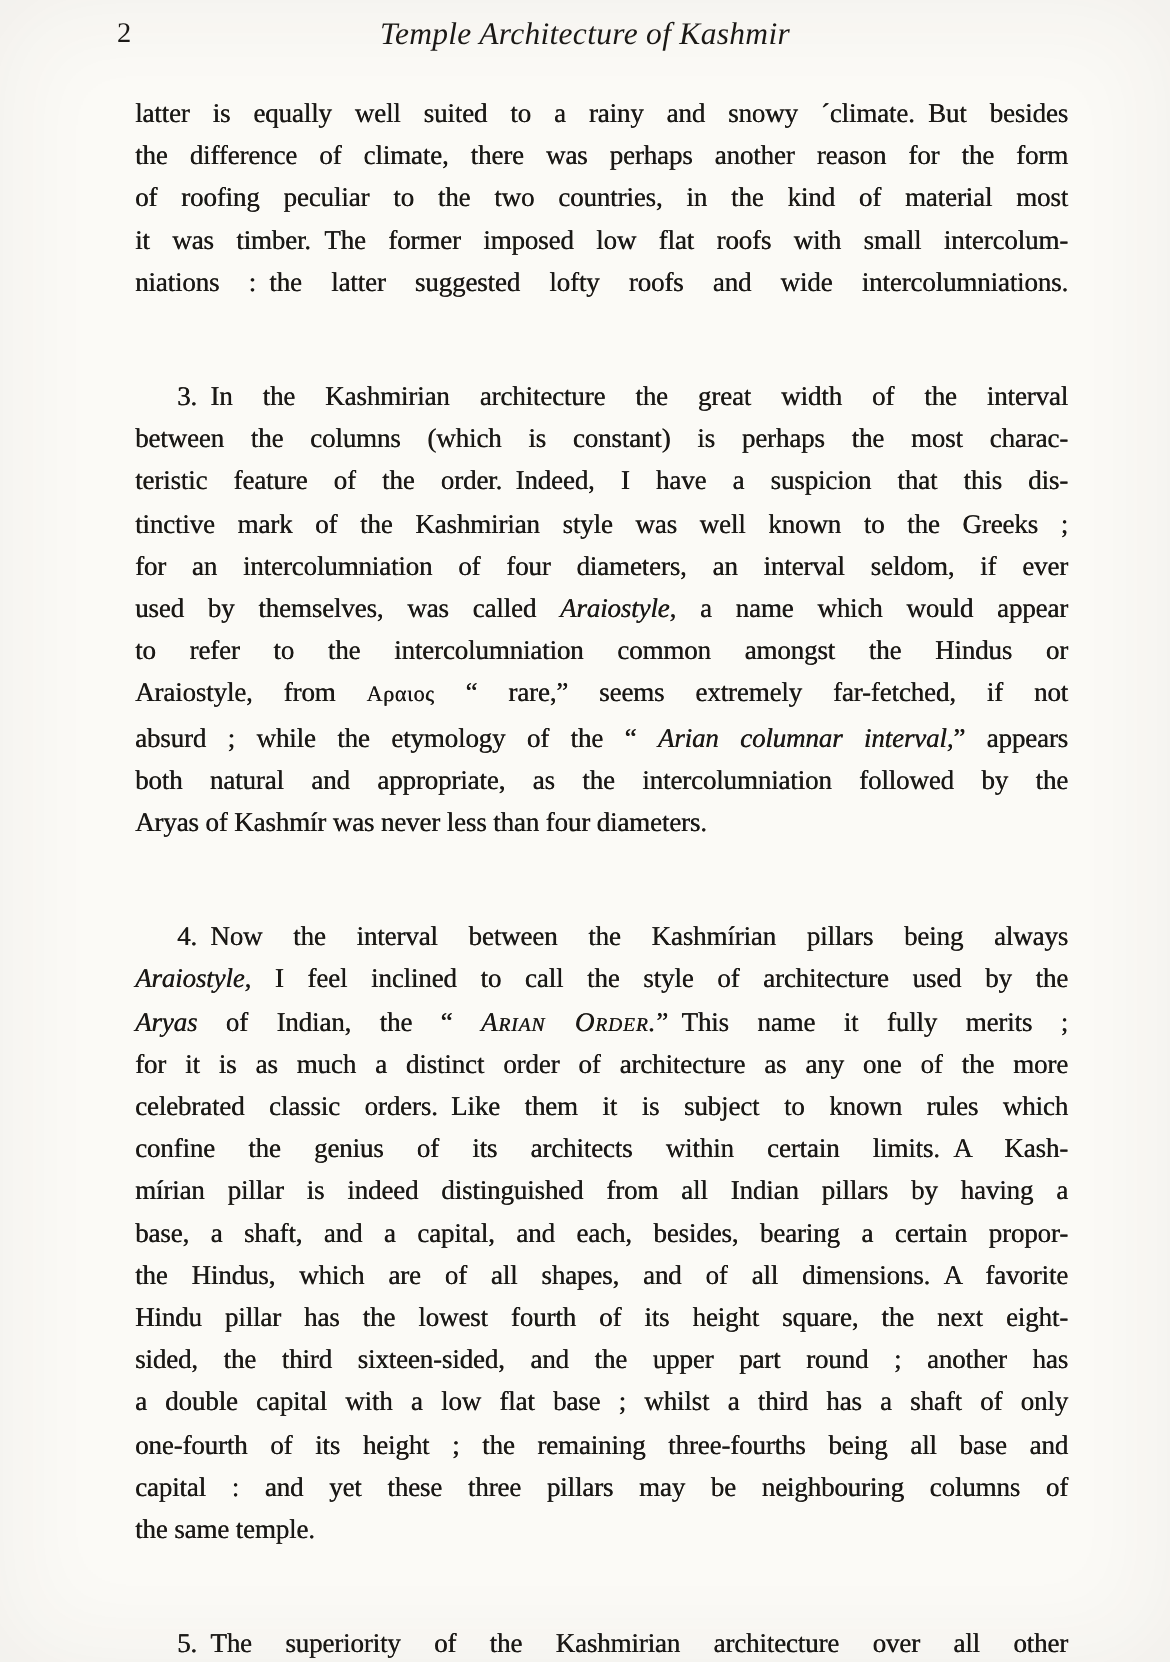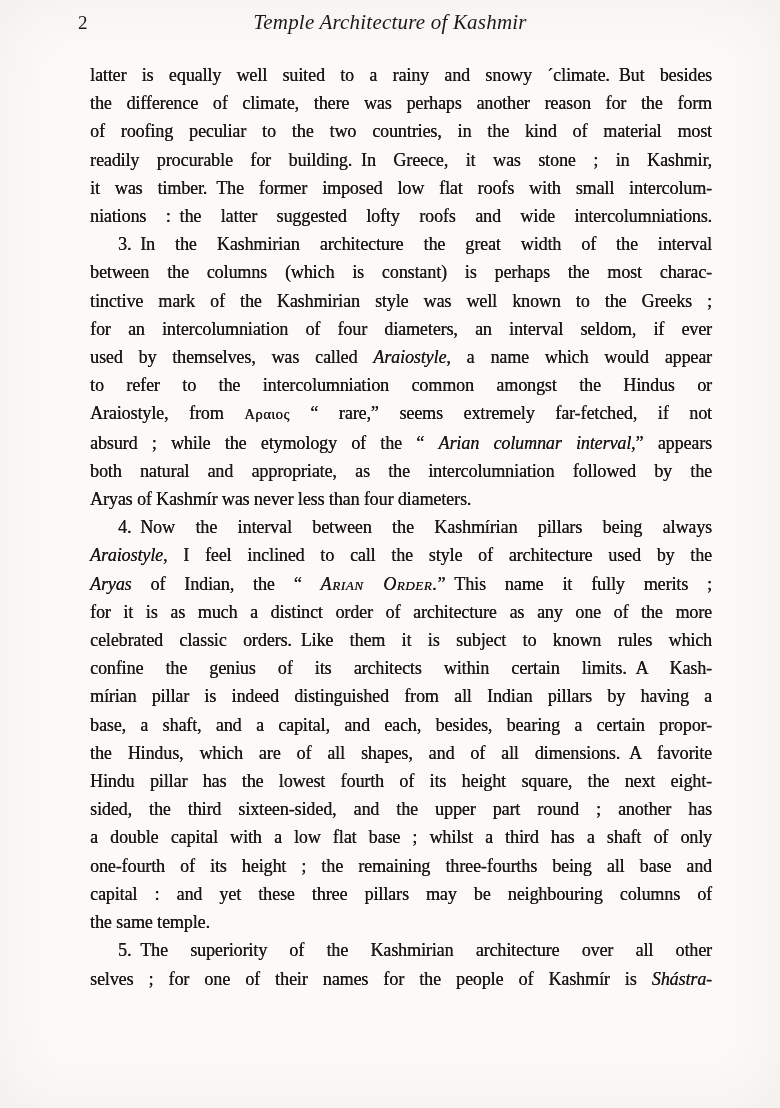--- a/index.html
+++ b/index.html
@@ -50,45 +50,45 @@
   }
   .line {
     font-size: 18px;
     line-height: 28.2px;
     letter-spacing: -0.1px;
     text-align: justify;
     white-space: normal;
     text-shadow: 0.25px 0 0 currentColor;
   }
   .line.just { text-align-last: justify; }
-  .line.indent { text-indent: 28px; }
+  .line.indent { text-indent: 28px; margin-top: 48px; }
   .seg-i { font-style: italic; }
   .seg-g { font-size: 0.82em; letter-spacing: 0.4px; }
   .seg-sc { font-variant: small-caps; letter-spacing: 0.6px; font-style: italic; }
 </style>
 </head>
 <body>
 
 <div class="page">
   <div class="header">
     <div class="page-number">2</div>
     <div class="running-title">Temple Architecture of Kashmir</div>
   </div>
   <div class="text-block">
       <div>
         <div class="line just"><span class="seg-n">latter is equally well suited to a rainy and snowy ´climate. But besides</span></div>
         <div class="line just"><span class="seg-n">the difference of climate, there was perhaps another reason for the form</span></div>
         <div class="line just"><span class="seg-n">of roofing peculiar to the two countries, in the kind of material most</span></div>
-        <div class="line just"><span class="seg-n">readily procurable for building. In Greece, it was stone ; in Kashmir,</span></div>
         <div class="line just"><span class="seg-n">it was timber. The former imposed low flat roofs with small intercolum-</span></div>
         <div class="line just"><span class="seg-n">niations : the latter suggested lofty roofs and wide intercolumniations.</span></div>
       </div>
       <div>
         <div class="line just indent"><span class="seg-n">3. In the Kashmirian architecture the great width of the interval</span></div>
         <div class="line just"><span class="seg-n">between the columns (which is constant) is perhaps the most charac-</span></div>
+        <div class="line just"><span class="seg-n">teristic feature of the order. Indeed, I have a suspicion that this dis-</span></div>
         <div class="line just"><span class="seg-n">tinctive mark of the Kashmirian style was well known to the Greeks ;</span></div>
         <div class="line just"><span class="seg-n">for an intercolumniation of four diameters, an interval seldom, if ever</span></div>
         <div class="line just"><span class="seg-n">used by themselves, was called </span><span class="seg-i">Araiostyle,</span><span class="seg-n"> a name which would appear</span></div>
         <div class="line just"><span class="seg-n">to refer to the intercolumniation common amongst the Hindus or</span></div>
         <div class="line just"><span class="seg-n">Araiostyle, from </span><span class="seg-g">Αραιος</span><span class="seg-n"> “ rare,” seems extremely far-fetched, if not</span></div>
         <div class="line just"><span class="seg-n">absurd ; while the etymology of the “ </span><span class="seg-i">Arian columnar interval,</span><span class="seg-n">” appears</span></div>
         <div class="line just"><span class="seg-n">both natural and appropriate, as the intercolumniation followed by the</span></div>
         <div class="line"><span class="seg-n">Aryas of Kashmír was never less than four diameters.</span></div>
       </div>
       <div>

